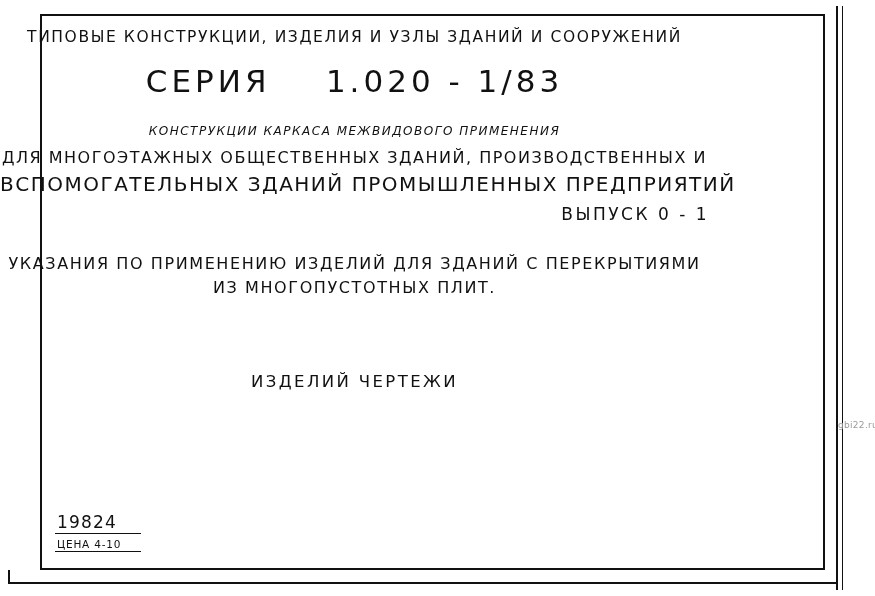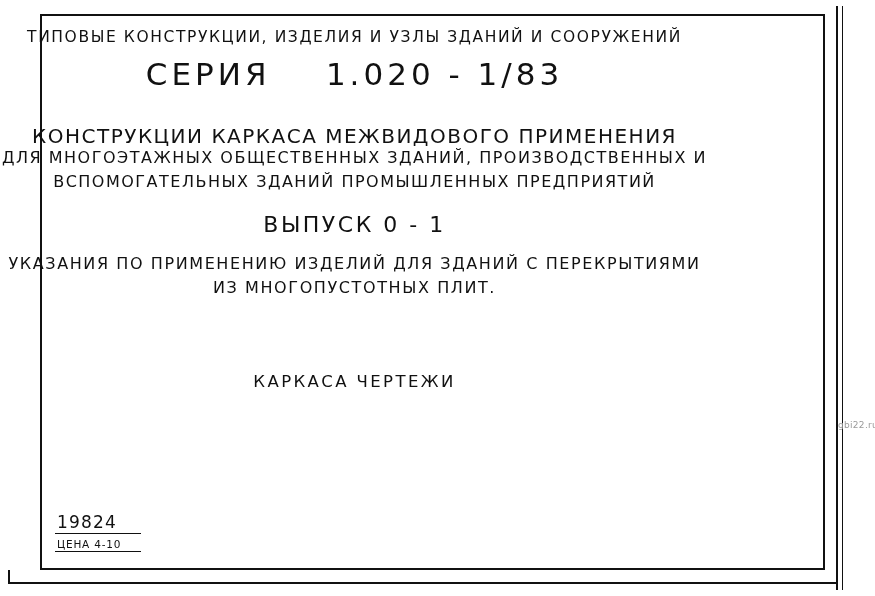--- a/index.html
+++ b/index.html
@@ -82,48 +82,50 @@
 
   
   #line-header {
     top: 28px;
     font-size: 15.5px;
     letter-spacing: 1.6px;
   }
 
   
   #line-series {
-    top: 56px;
+    top: 63px;
     font-size: 31px;
     letter-spacing: 4px;
     font-weight: 500;
   }
 
   
   #line-subject-1 {
     top: 124px;
-    font-size: 20px;
+    font-size: 12px;
     letter-spacing: 1.5px;
+    font-style: italic;
   }
   #line-subject-2 {
     top: 148px;
     font-size: 16px;
     letter-spacing: 1.5px;
   }
   #line-subject-3 {
     top: 172px;
-    font-size: 16px;
+    font-size: 20px;
     letter-spacing: 1.5px;
   }
 
   
   #line-issue {
-    top: 212px;
-    font-size: 22px;
+    top: 204px;
+    font-size: 17px;
     letter-spacing: 2.5px;
+    text-align: right;
   }
 
   
   #line-desc-1 {
     top: 254px;
     font-size: 16px;
     letter-spacing: 1.6px;
   }
   #line-desc-2 {
     top: 278px;
@@ -196,21 +198,21 @@
 
   <div class="text-block" id="line-subject-1">КОНСТРУКЦИИ КАРКАСА МЕЖВИДОВОГО ПРИМЕНЕНИЯ</div>
   <div class="text-block" id="line-subject-2">ДЛЯ МНОГОЭТАЖНЫХ ОБЩЕСТВЕННЫХ ЗДАНИЙ, ПРОИЗВОДСТВЕННЫХ И</div>
   <div class="text-block" id="line-subject-3">ВСПОМОГАТЕЛЬНЫХ ЗДАНИЙ ПРОМЫШЛЕННЫХ ПРЕДПРИЯТИЙ</div>
 
   <div class="text-block" id="line-issue">ВЫПУСК 0 - 1</div>
 
   <div class="text-block" id="line-desc-1">УКАЗАНИЯ ПО ПРИМЕНЕНИЮ ИЗДЕЛИЙ ДЛЯ ЗДАНИЙ С ПЕРЕКРЫТИЯМИ</div>
   <div class="text-block" id="line-desc-2">ИЗ МНОГОПУСТОТНЫХ ПЛИТ.</div>
 
-  <div class="text-block" id="line-working">КАРКАСА ЧЕРТЕЖИ</div>
+  <div class="text-block" id="line-working">ИЗДЕЛИЙ ЧЕРТЕЖИ</div>
 
   <div id="watermark">gbi22.ru</div>
 
   <div id="code-block">
     <div id="code-number">19824</div>
     <div id="code-rule"></div>
     <div id="code-price">ЦЕНА 4-10</div>
     <div id="code-rule-2"></div>
   </div>
 

